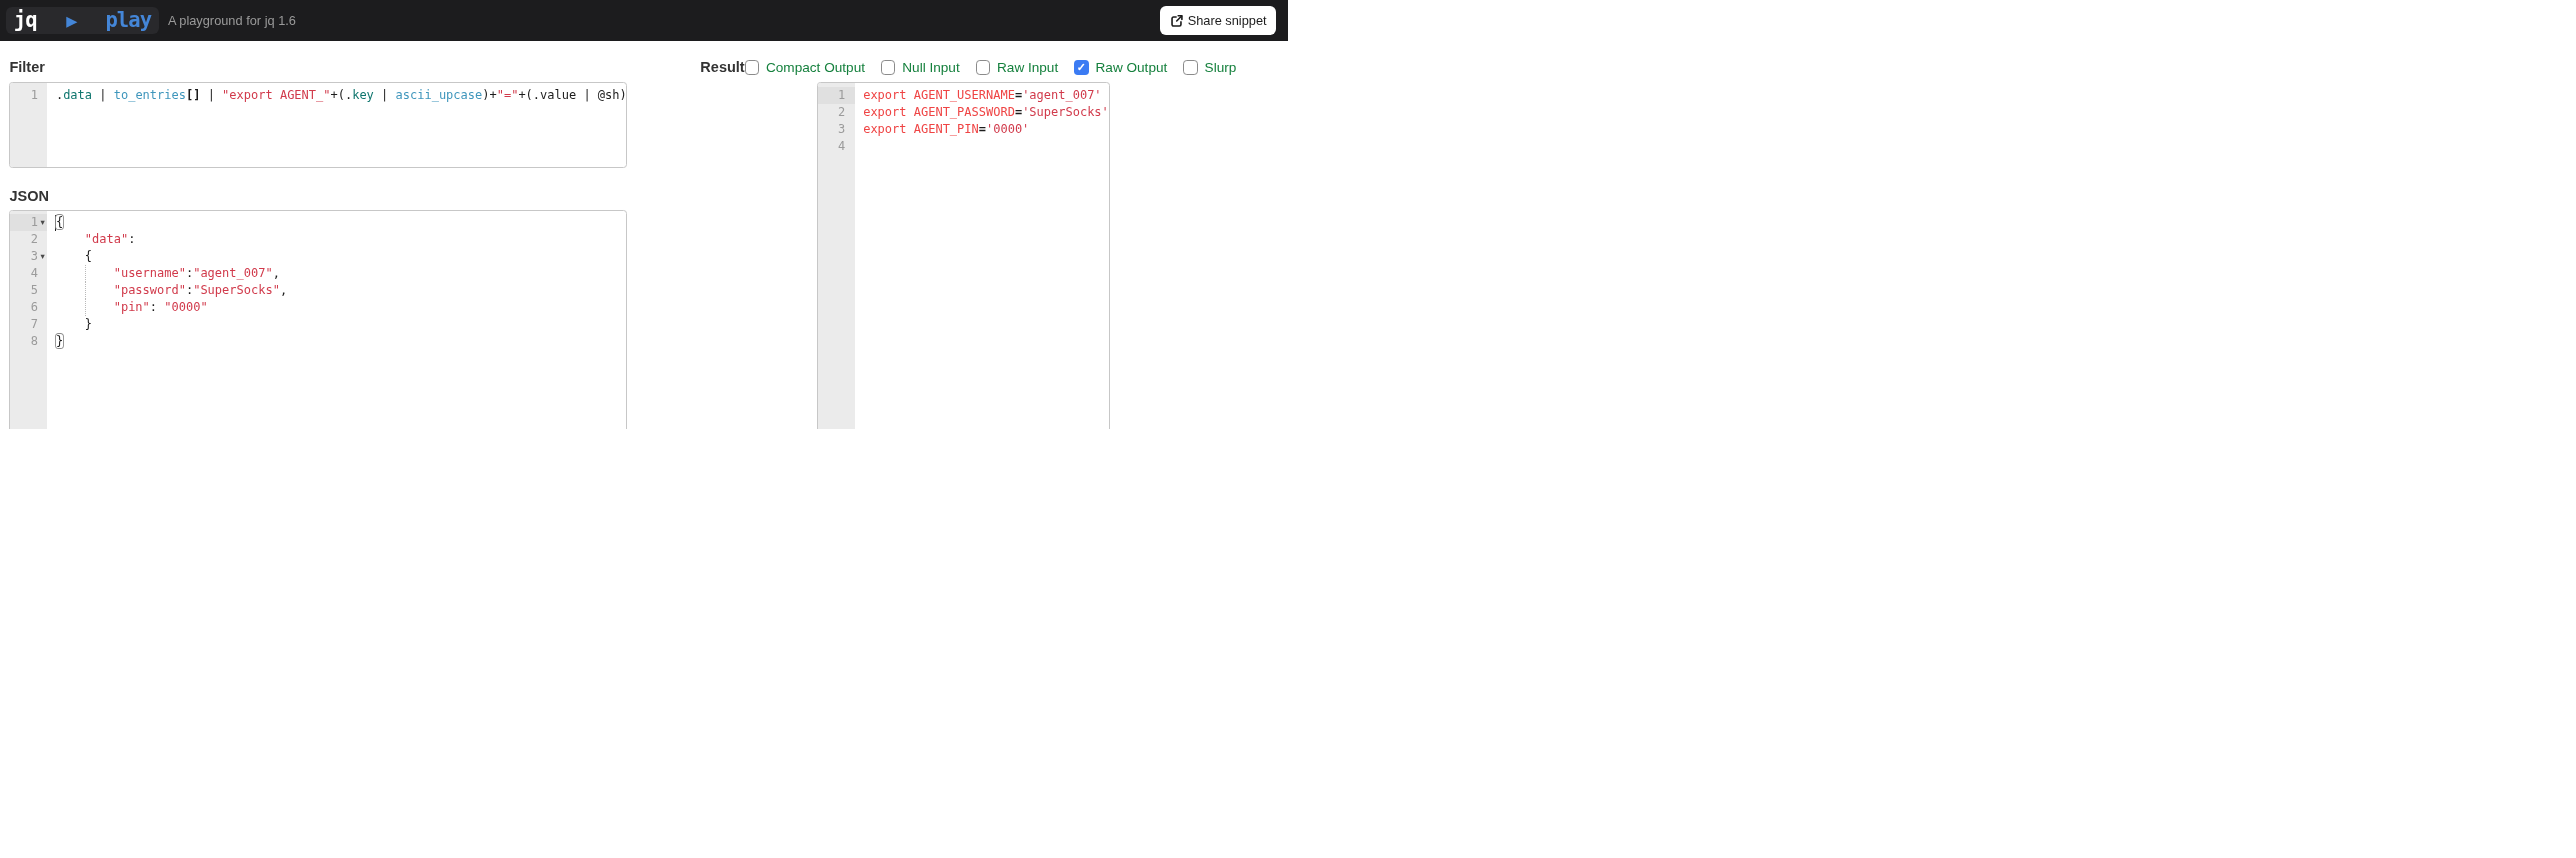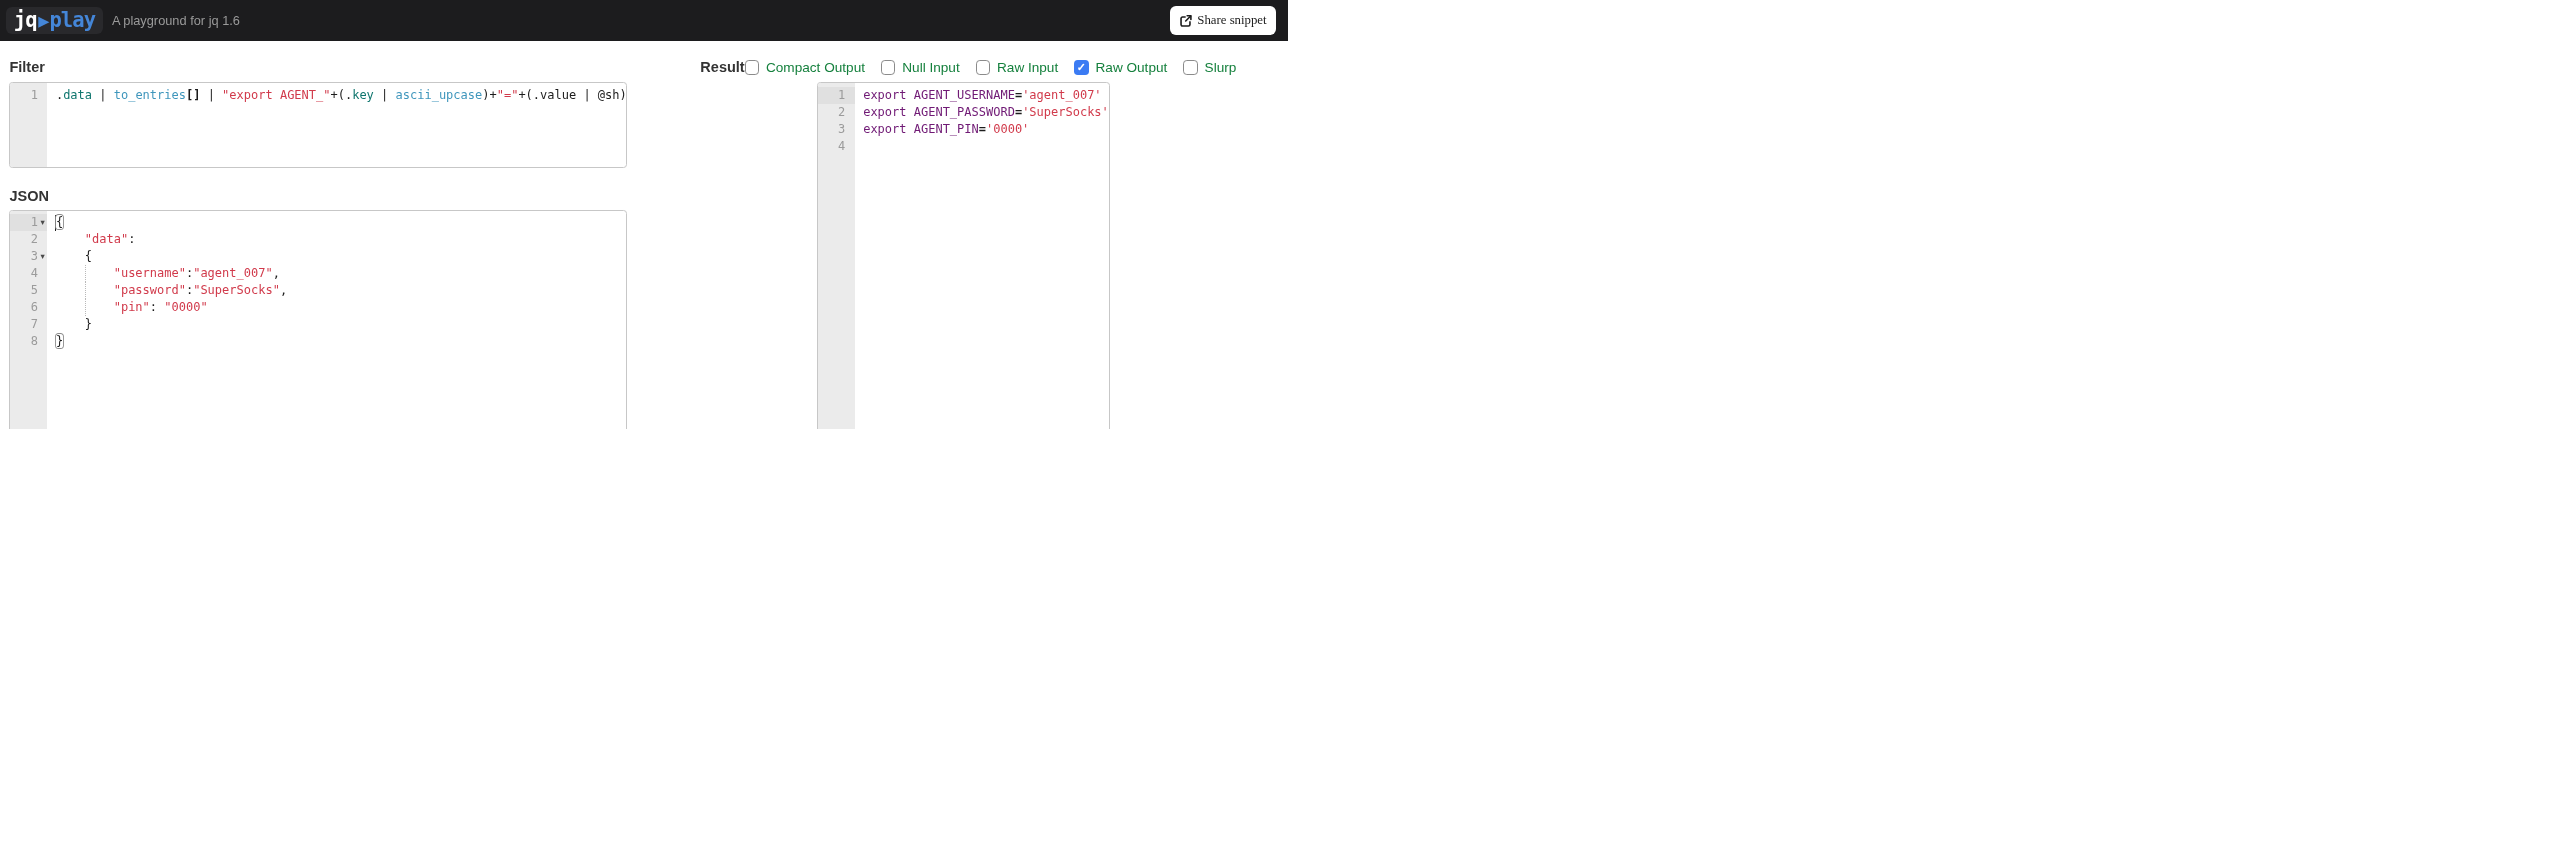--- a/index.html
+++ b/index.html
@@ -2,27 +2,27 @@
 <html style="font-size:13.6px"><head>
 <meta charset="utf-8">
 <style>
   html,body{margin:0;padding:0;background:#fff;width:1288px;height:429px;overflow:hidden;
     font-family:"Liberation Sans",sans-serif;-webkit-font-smoothing:antialiased;}
   .page{width:1288px;height:429px;position:relative;background:#fff;}
 
   
   .navbar{height:41px;background:#1c1c1e;display:flex;align-items:center;padding:0 12px 0 6px;box-sizing:border-box;}
   .logo{background:#29292c;border-radius:6px;padding:2.6px 7.7px 3.4px 7.7px;display:flex;align-items:center;
-    font-family:"DejaVu Sans Mono",monospace;font-weight:bold;font-size:20.5px;letter-spacing:-0.9px;line-height:1;}
+    font-family:"DejaVu Sans Mono",monospace;font-weight:bold;font-size:20.5px;letter-spacing:-0.9px;line-height:1;gap:28px;}
   .logo .lg-jq{color:#fff;}
   .logo .lg-arrow{color:#4486d8;font-size:14.5px;margin:1.7px 0.9px 0 1.7px;font-family:"DejaVu Sans",sans-serif;}
   .logo .lg-play{color:#4486d8;}
   .tagline{color:#9a9a9a;font-size:12.8px;margin-left:9px;}
   .share-btn{margin-left:auto;height:29px;border:none;border-radius:6px;background:#fff;color:#1c1c1c;
-    display:flex;align-items:center;gap:4.3px;padding:0 9.4px;font-size:12.8px;font-family:Liberation Serif, serif;cursor:pointer;}
+    display:flex;align-items:center;gap:4.3px;padding:0 9.4px;font-size:12.8px;font-family:Liberation Sans, sans-serif;cursor:pointer;}
   .share-btn svg{display:block;}
 
   
   .content{display:flex;gap:25.6px;padding:0 4.3px 0 9.4px;box-sizing:border-box;}
   .col-left{width:618px;flex:0 0 618px;display:flex;flex-direction:column;}
   .col-right{flex:1;display:flex;flex-direction:column;align-items:center;}
   .heading{font-size:14.5px;line-height:15.4px;font-weight:bold;color:#333;}
   .head-row1{margin:19px 0 6.8px 0;height:15.4px;display:flex;align-items:center;justify-content:space-between;}
   .head-row2{margin:20.5px 0 6px 0;height:15.4px;}
 
@@ -45,21 +45,21 @@
   .ln.active{background:#e0e0e0;}
   .ln .num{flex:1;text-align:right;}
   .ln .fold{width:9.4px;font-size:8.5px;line-height:17px;color:#4a4a4a;text-align:center;
     font-family:"DejaVu Sans",sans-serif;}
   .lc{position:relative;flex:1;white-space:pre;color:#1c1c1c;padding-left:8.5px;}
   .indent-guide{position:absolute;top:0;bottom:0;left:calc(8.5px + 4ch);border-left:0.9px dotted #b9b9b9;}
   .cursor{position:absolute;width:1.3px;top:0.9px;bottom:0.9px;background:#222;margin-left:-0.9px;}
   .t-r{color:#d13a4b;}       
   .t-b1{color:#0f766e;margin-top:28px;}      
   .t-b2{color:#3f96bc;}      
-  .t-sh{color:#701a75;}      
+  .t-sh{color:#ef4444;}      
   .t-eq{font-weight:bold;}
   .t-bb{font-weight:bold;}
   .t-mb{box-shadow:0 0 0 0.9px #8d8d8d;border-radius:2.6px;position:relative;}
 
   #filter-editor{height:84px;}
   #json-editor{height:273px;}
   #result-editor{height:392px;margin-right:10.2px;}
 </style>
 </head>
 <body>

